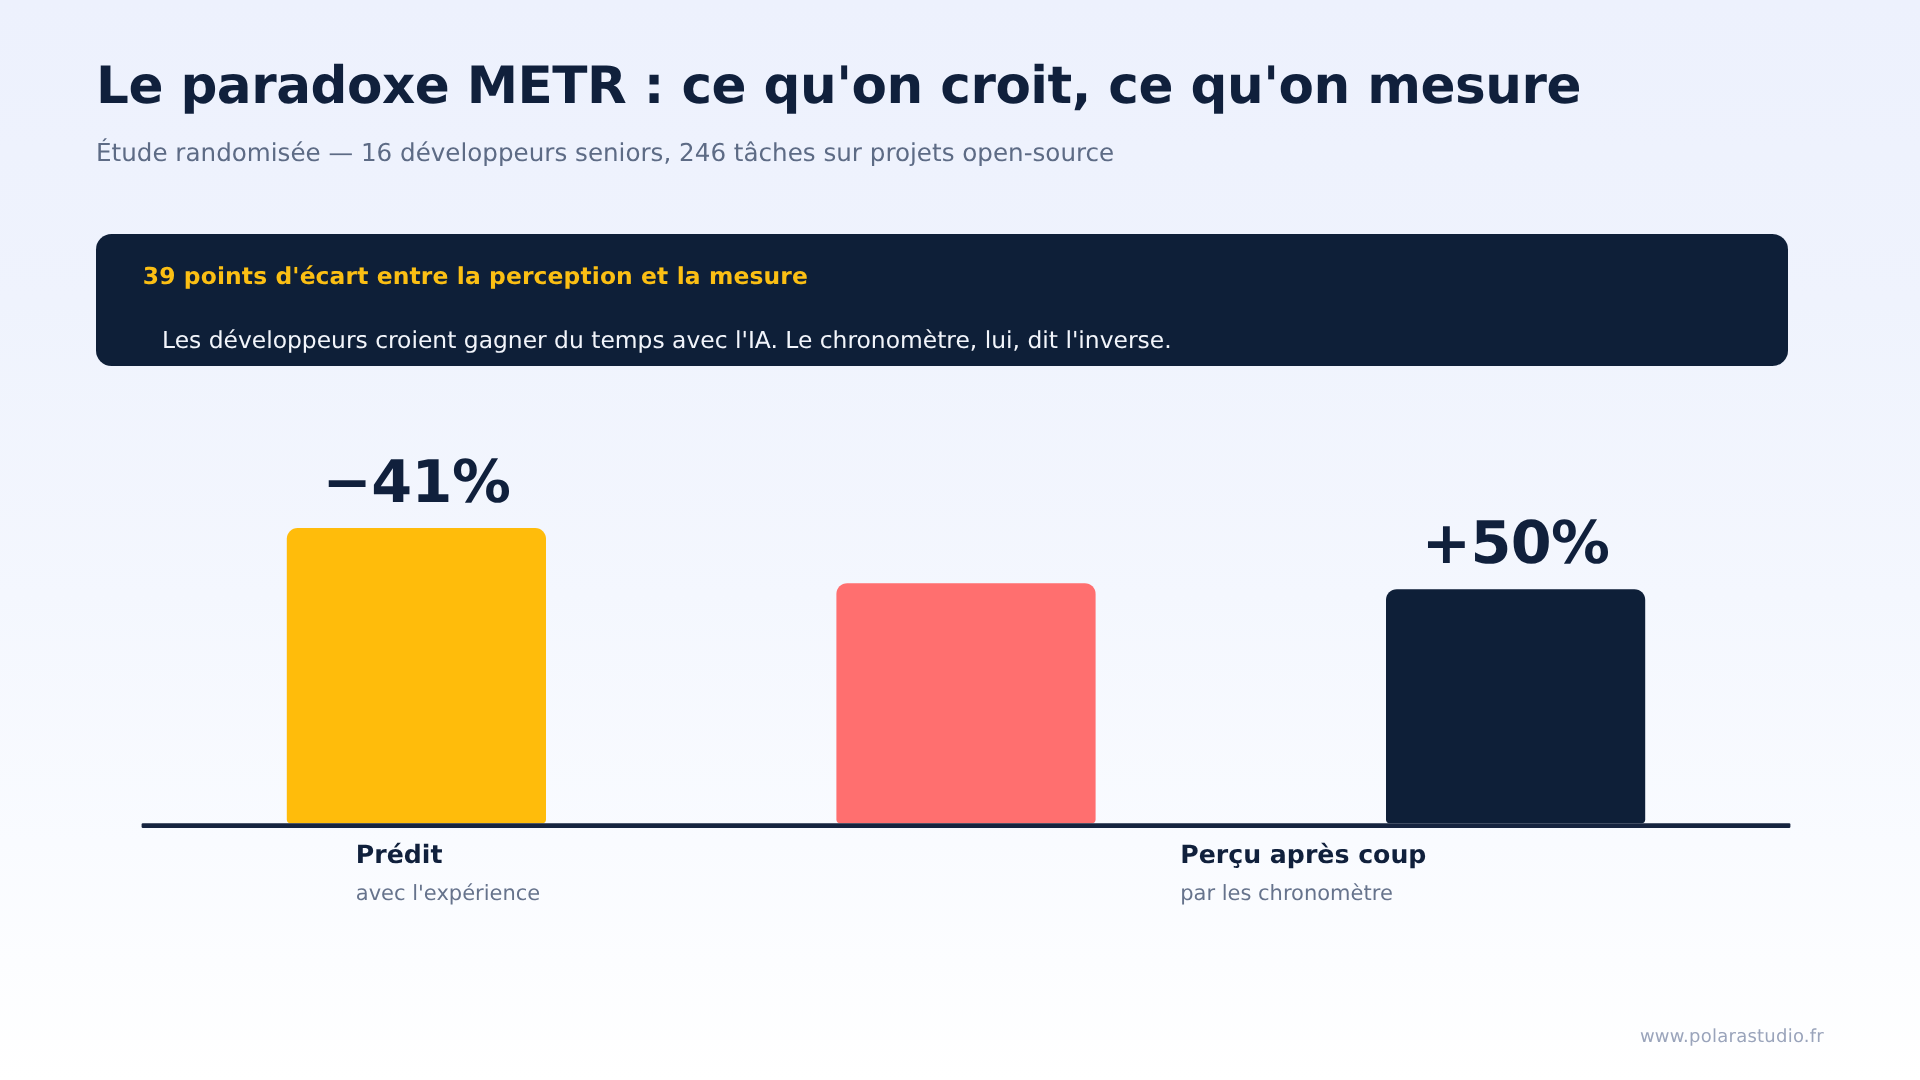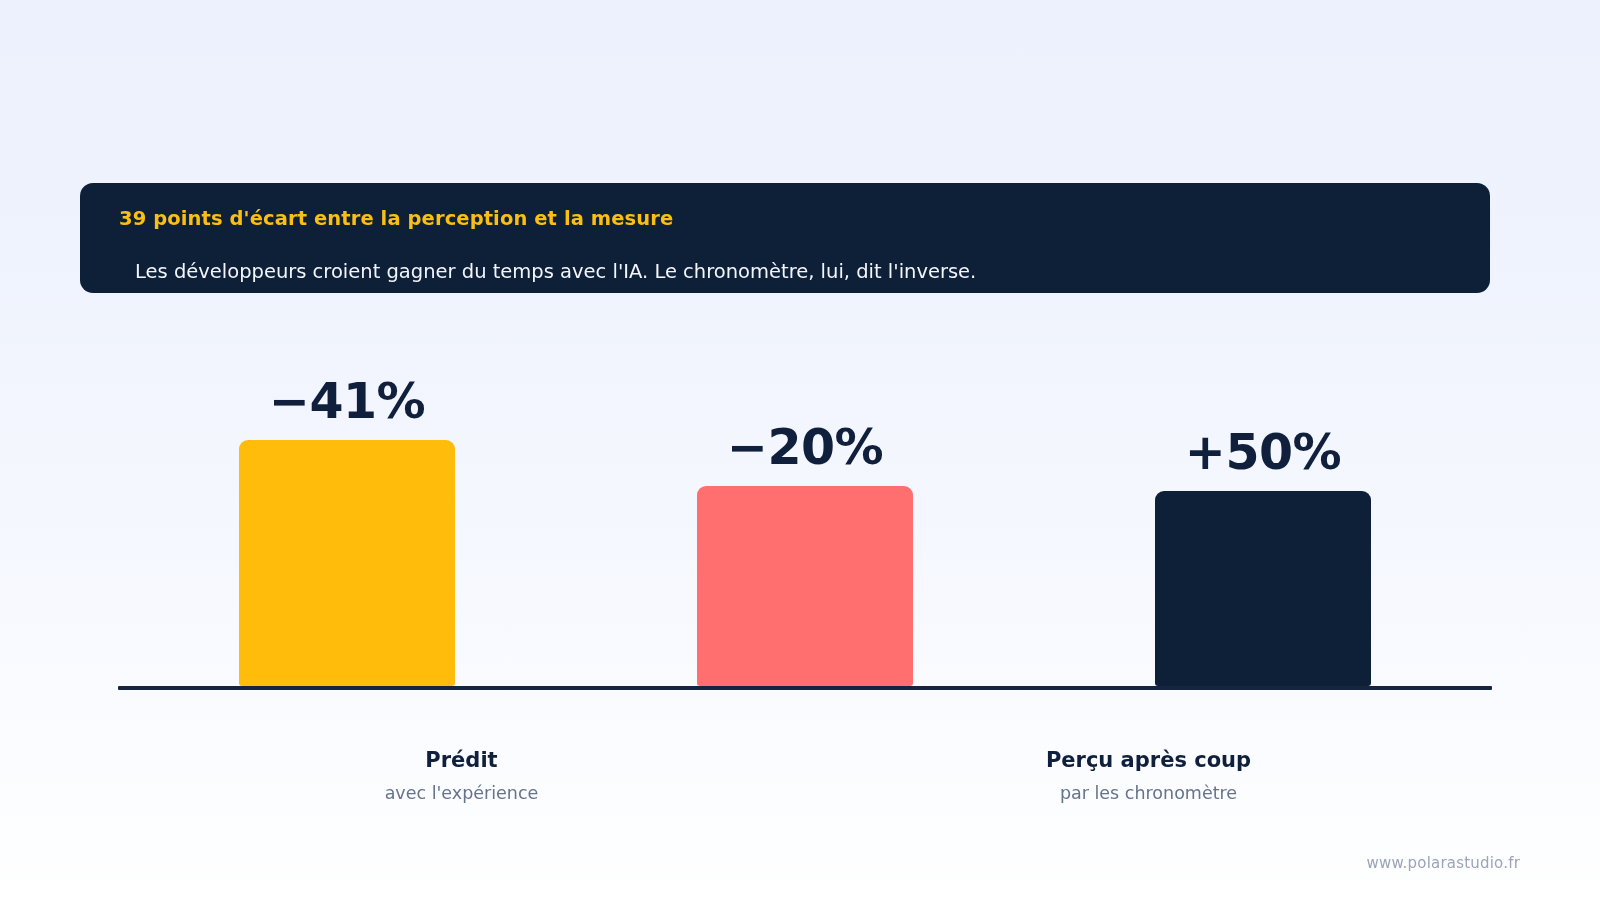--- a/index.html
+++ b/index.html
@@ -51,21 +51,21 @@
     font-weight: 400;
     color: #5d6b85;
     line-height: 1.3;
     white-space: nowrap;
   }
 
   
   .callout {
     position: absolute;
     left: 80px;
-    top: 183px;
+    top: 195px;
     width: 1410px;
     height: 110px;
     background: #0e1f38;
     border-radius: 13px;
     box-sizing: border-box;
     padding: 23px 39px 0 39px;
   }
   .callout-head {
     margin: 0;
     font-size: 19.5px;
@@ -139,22 +139,20 @@
   .xlabels {
     position: absolute;
     left: 118px;
     top: 700px;
     width: 1374px;
     display: flex;
     justify-content: space-around;
   }
   .xlabel-col {
     width: 330px;
-    text-align: center;
-    margin-top: 48px;
   }
   .xlabel-main {
     font-size: 21px;
     font-weight: 700;
     color: #10203c;
     line-height: 1.2;
     white-space: nowrap;
   }
   .xlabel-sub {
     padding-top: 10px;
@@ -174,36 +172,39 @@
     color: #9aa4bb;
     letter-spacing: 0.2px;
     white-space: nowrap;
   }
 </style>
 </head>
 <body>
 
 <div class="page">
 
+  <div class="header">
+    <h1 class="title">Le paradoxe METR : ce qu'on croit, ce qu'on mesure</h1>
+    <p class="subtitle">Étude randomisée — 16 développeurs seniors, 246 tâches sur projets open-source</p>
+  </div>
 
   <div class="callout">
     <p class="callout-head">39 points d'écart entre la perception et la mesure</p>
     <p class="callout-sub">Les développeurs croient gagner du temps avec l'IA. Le chronomètre, lui, dit l'inverse.</p>
   </div>
 
   <div class="chart">
     <div class="bars">
 
       <div class="bar-col">
         <div class="bar-value">−41%</div>
         <div class="bar-rect" style="height:246px;background:#ffbc0b;"></div>
       </div>
 
       <div class="bar-col">
-        <div class="bar-value">−20%</div>
         <div class="bar-rect" style="height:200px;background:#ff6f6f;"></div>
       </div>
 
       <div class="bar-col">
         <div class="bar-value">+50%</div>
         <div class="bar-rect" style="height:195px;background:#0e1f38;"></div>
       </div>
 
     </div>
     <div class="baseline"></div>

